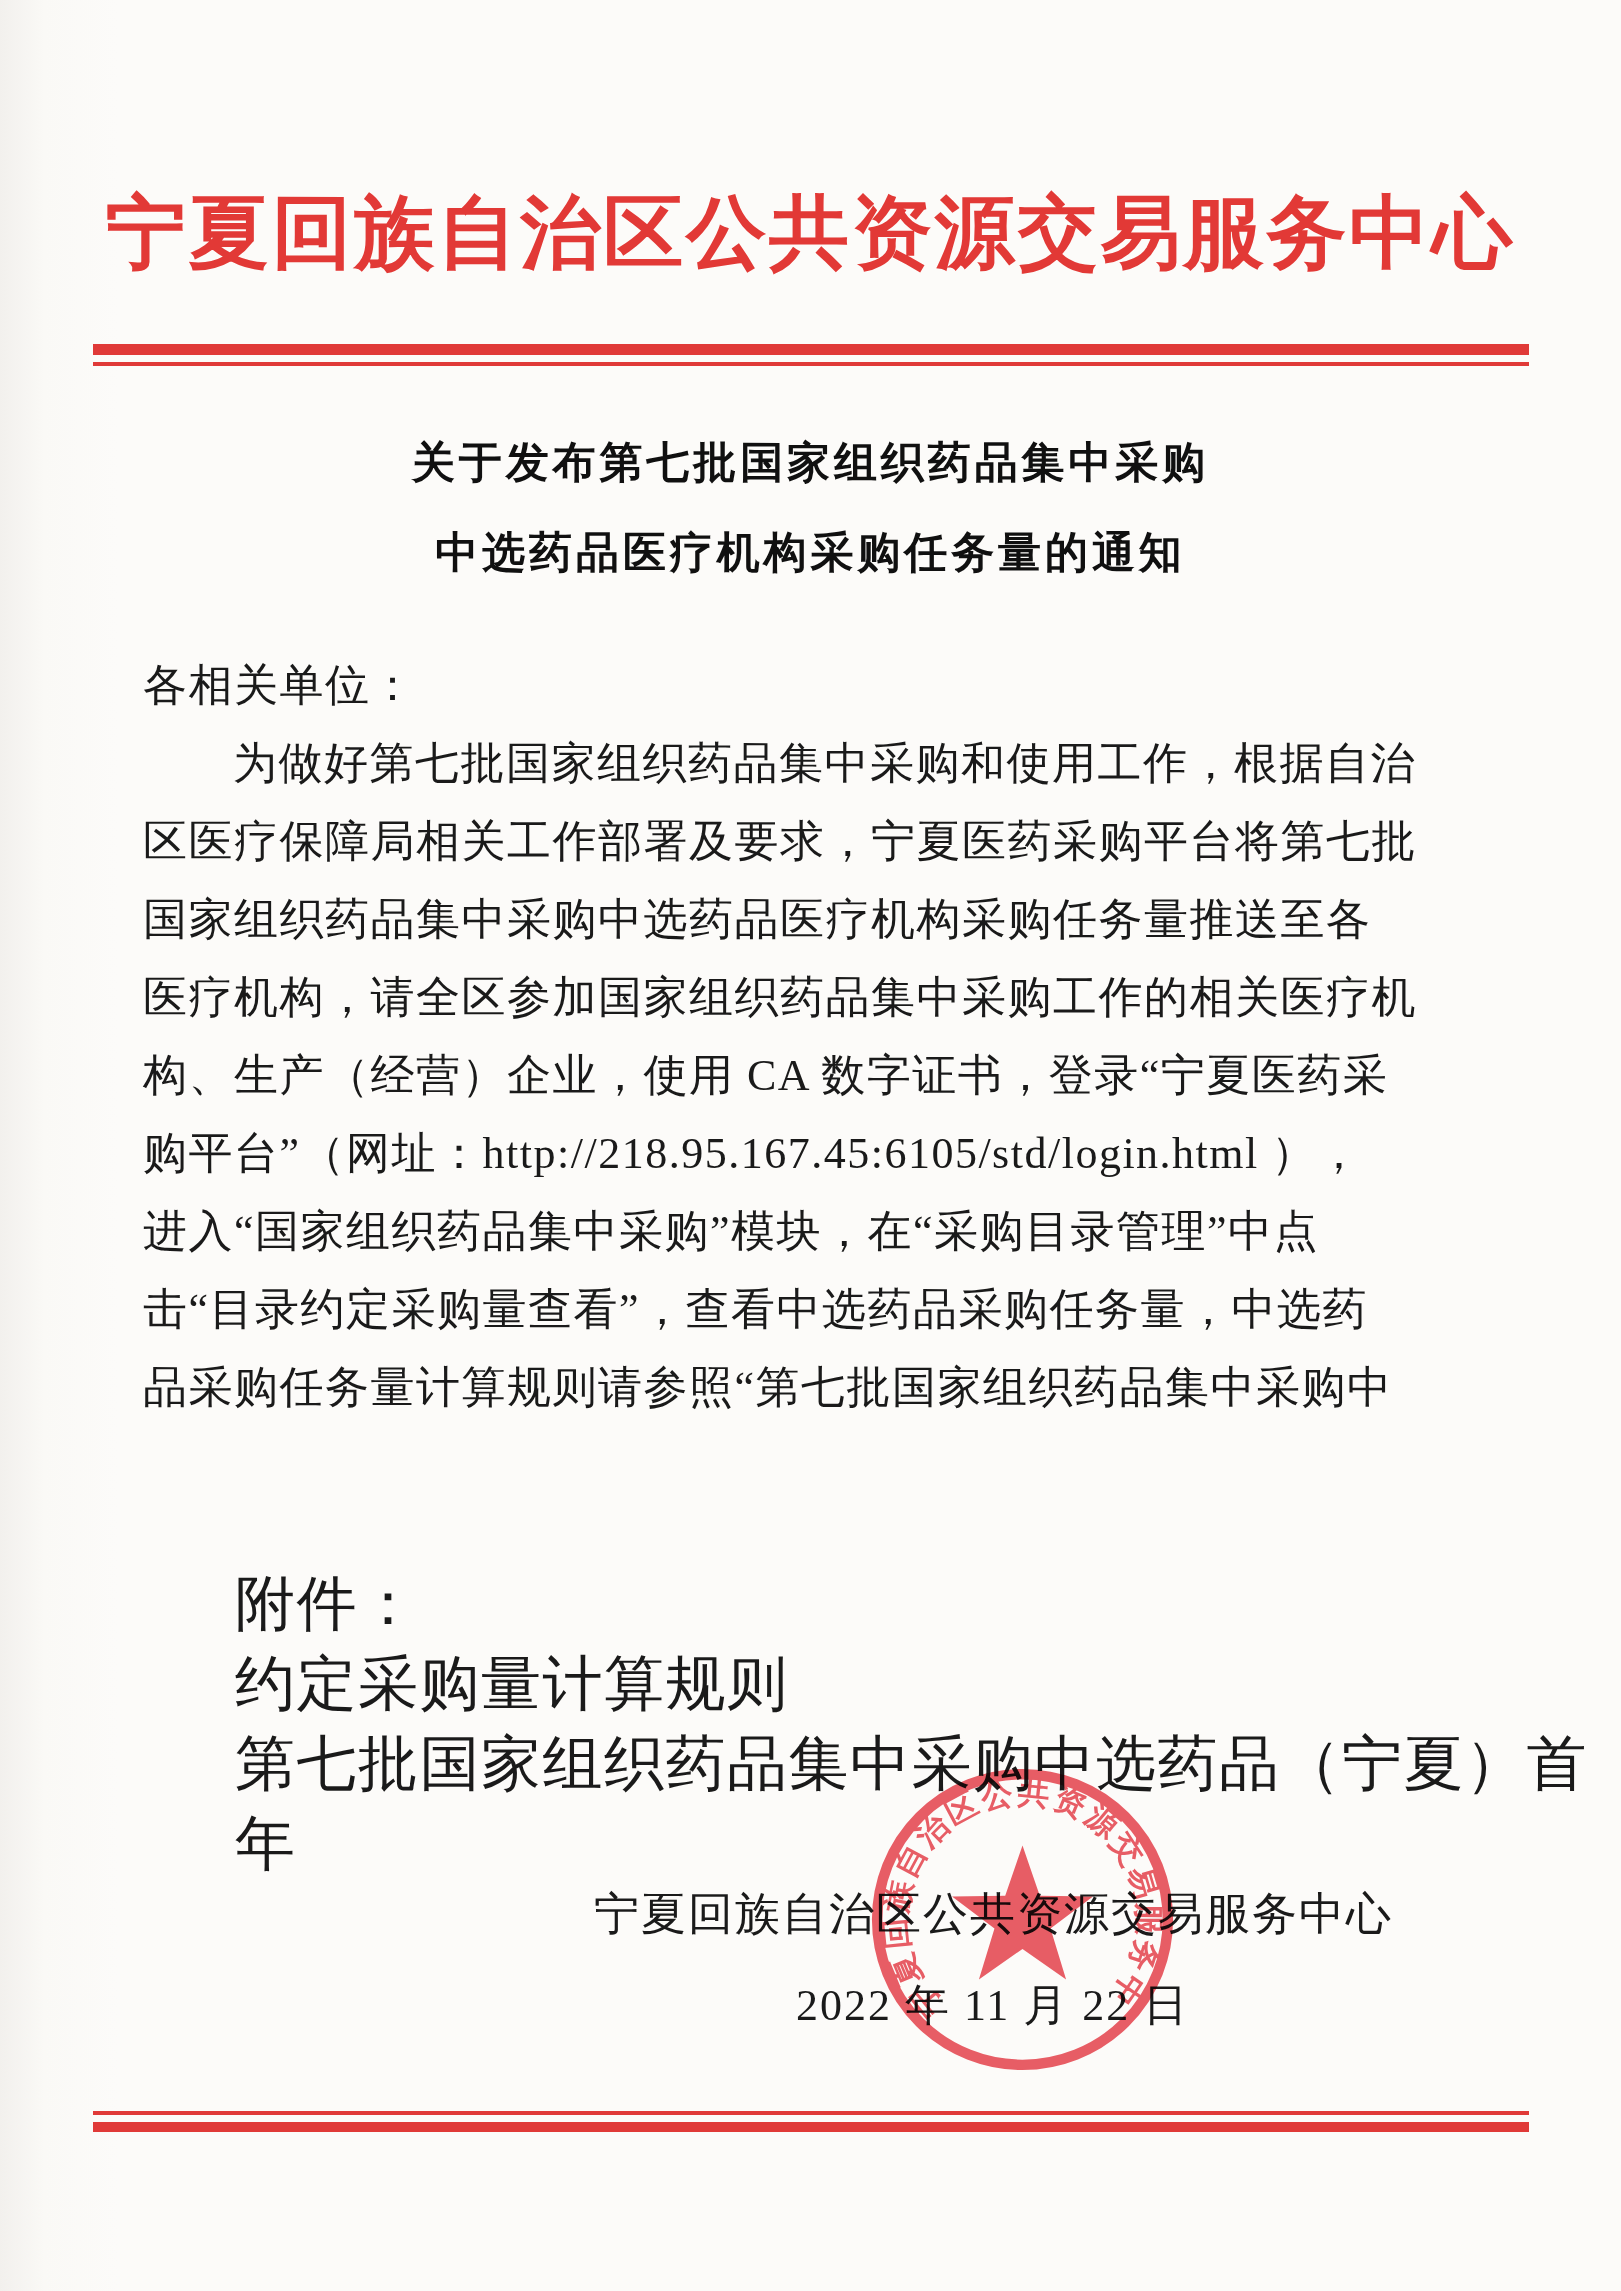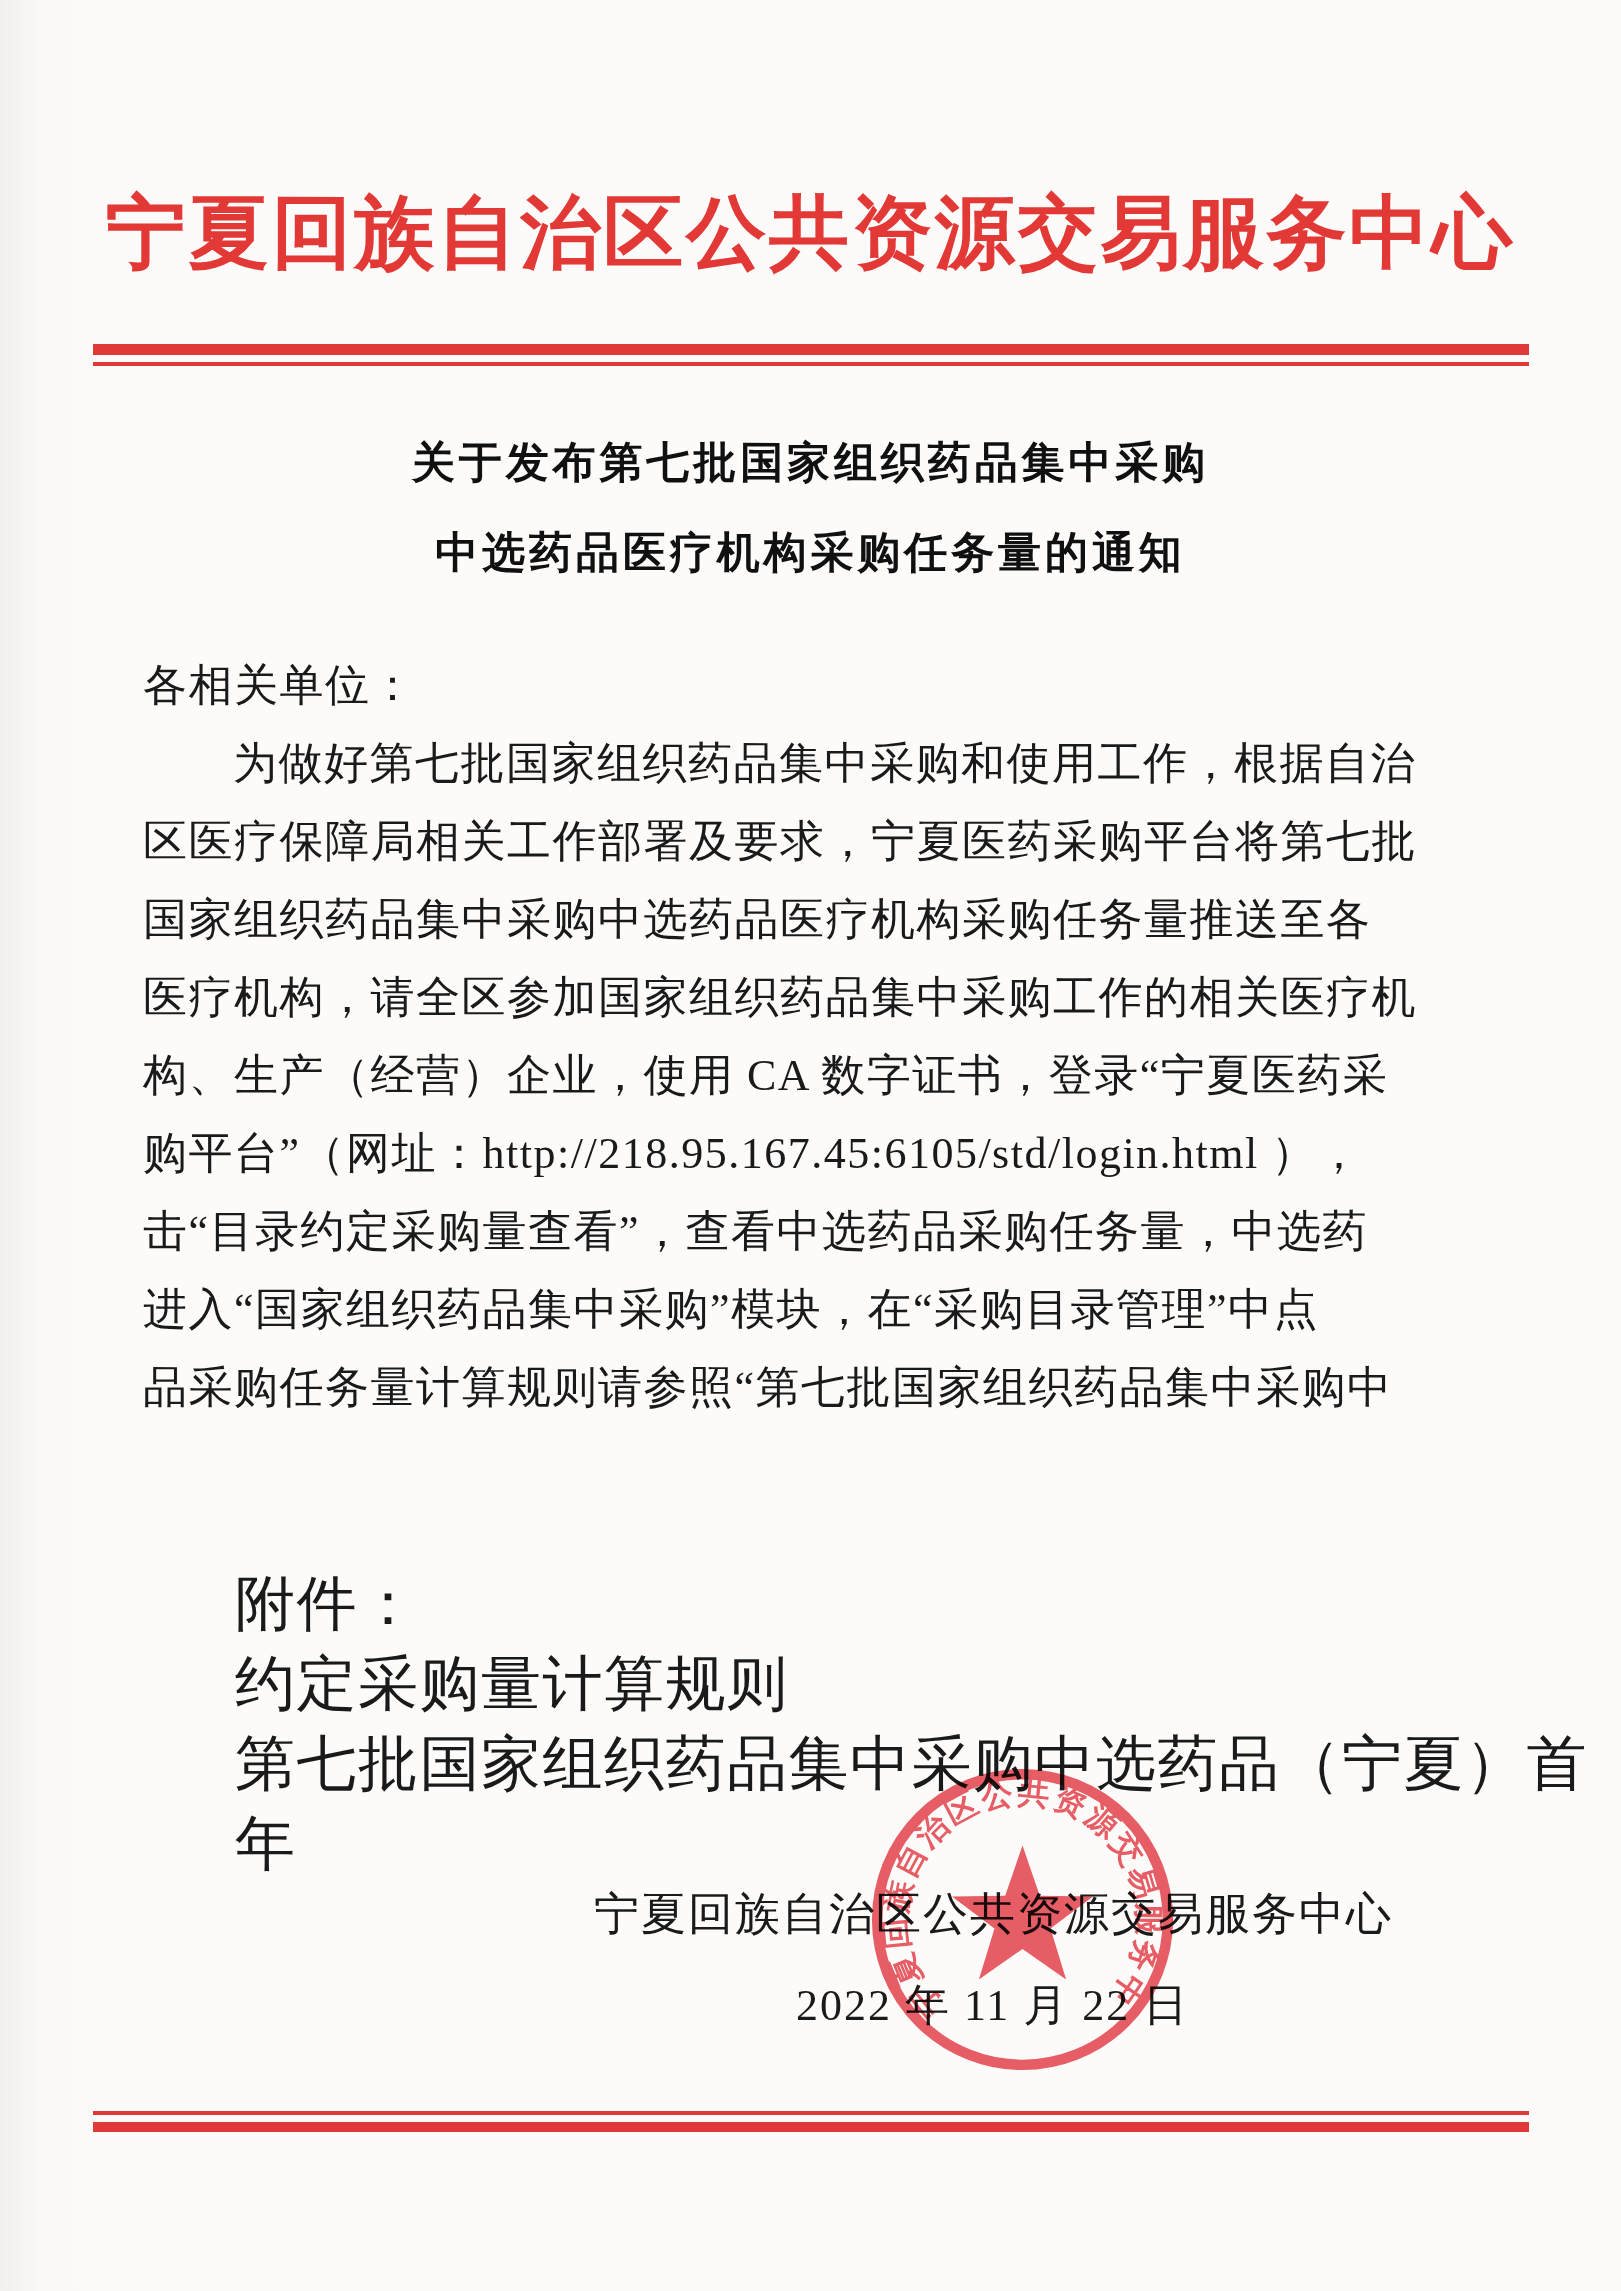--- a/index.html
+++ b/index.html
@@ -65,22 +65,22 @@
   </div>
 
   <div class="body-block">
     <div class="body-line">各相关单位：</div>
     <div class="body-line indent">为做好第七批国家组织药品集中采购和使用工作，根据自治</div>
     <div class="body-line">区医疗保障局相关工作部署及要求，宁夏医药采购平台将第七批</div>
     <div class="body-line">国家组织药品集中采购中选药品医疗机构采购任务量推送至各</div>
     <div class="body-line">医疗机构，请全区参加国家组织药品集中采购工作的相关医疗机</div>
     <div class="body-line">构、生产（经营）企业，使用 CA 数字证书，登录“宁夏医药采</div>
     <div class="body-line">购平台”（网址：http://218.95.167.45:6105/std/login.html ），</div>
+    <div class="body-line">进入“国家组织药品集中采购”模块，在“采购目录管理”中点</div>
     <div class="body-line">击“目录约定采购量查看”，查看中选药品采购任务量，中选药</div>
-    <div class="body-line">进入“国家组织药品集中采购”模块，在“采购目录管理”中点</div>
     <div class="body-line">品采购任务量计算规则请参照“第七批国家组织药品集中采购中</div>
   </div>
 
   <div class="attach">
     <span class="attach-label">附件：</span><span class="attach-content">
       <div>约定采购量计算规则</div>
       <div>第七批国家组织药品集中采购中选药品（宁夏）首年</div>
     </span>
   </div>
 

